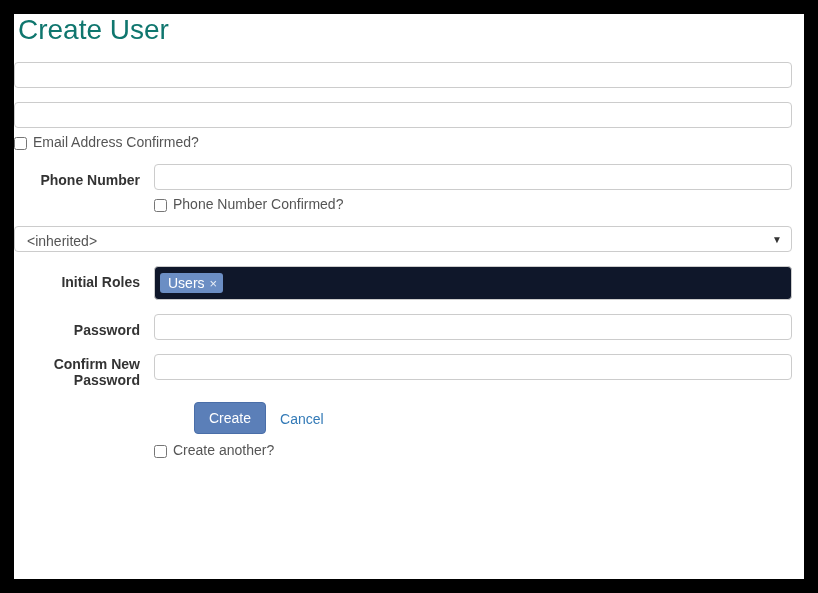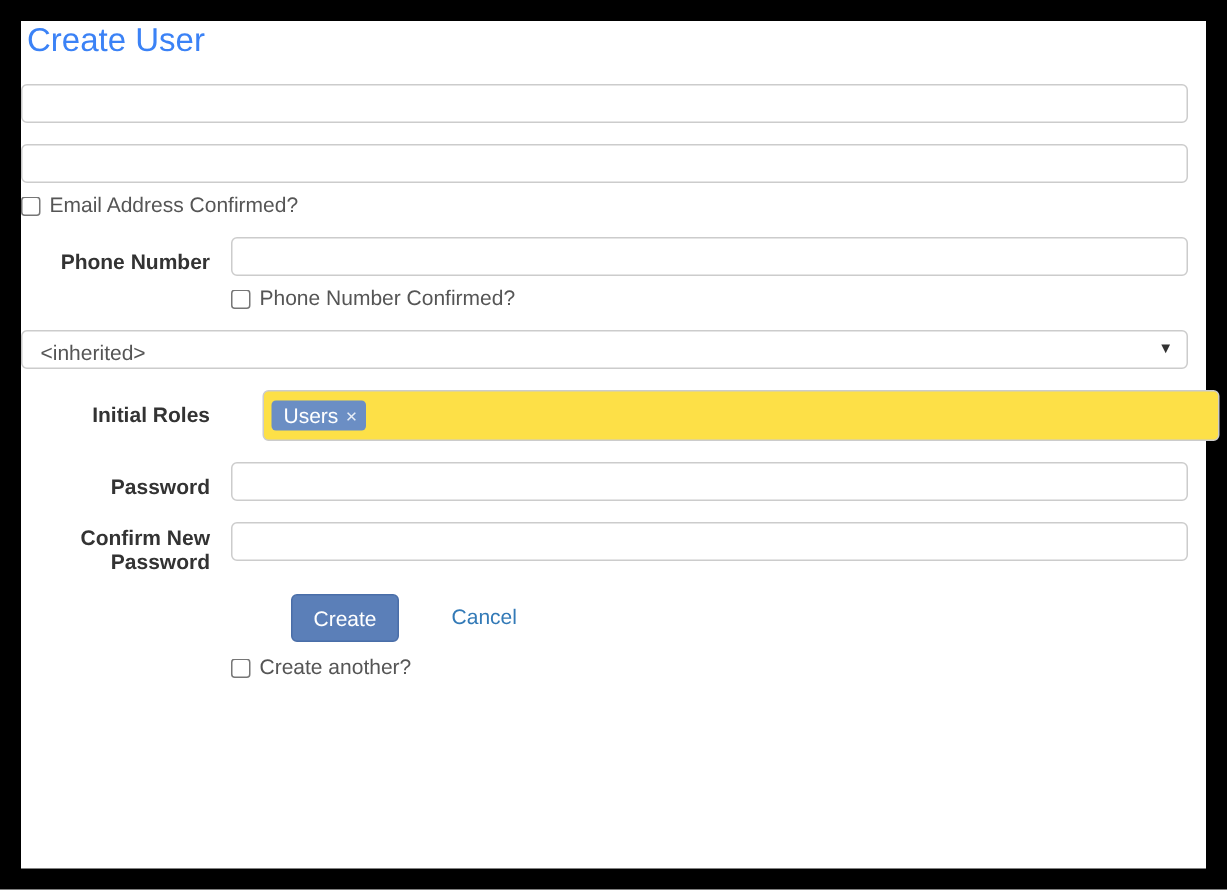--- a/index.html
+++ b/index.html
@@ -12,23 +12,23 @@
     background: #000;
   }
   .frame {
     background: #fff;
     margin: 14px;
     width: 790px;
     height: 565px;
     padding: 0;
   }
   .page-title {
-    font-size: 22px;
+    font-size: 28px;
     font-weight: 400;
-    color: #3b82f6;
+    color: #0f766e;
     margin: 6px 0 16px 4px;
   }
   .form-row {
     display: flex;
     align-items: flex-start;
     margin-bottom: 14px;
   }
   .form-row.tight { margin-bottom: 4px; }
   .label-col {
     width: 140px;
@@ -84,25 +84,24 @@
     margin: 0 6px 0 0;
     width: 13px;
     height: 13px;
   }
   .tag-input {
     width: 100%;
     min-height: 34px;
     border: 1px solid #ccc;
     border-radius: 4px;
     padding: 3px 4px;
-    background: #fde047;
+    background: #0f172a;
     display: flex;
     align-items: center;
     flex-wrap: wrap;
-    margin-left: 21px;
   }
   .tag {
     display: inline-flex;
     align-items: center;
     background: #6b8ec4;
     color: #fff;
     border-radius: 3px;
     padding: 2px 6px 2px 8px;
     font-size: 14px;
     margin: 1px;
@@ -130,22 +129,22 @@
   .btn-link {
     background: transparent;
     border: none;
     color: #337ab7;
     padding: 7px 10px;
     cursor: pointer;
     font-size: 14px;
   }
   .actions-row {
     display: flex;
-    align-items: flex-start;
-    gap: 25px;
+    align-items: flex-end;
+    gap: 4px;
     padding-left: 40px;
   }
 </style>
 </head>
 <body>
 
 <div class="frame">
   <div class="page-title">Create User</div>
 
   <div class="form-row">

